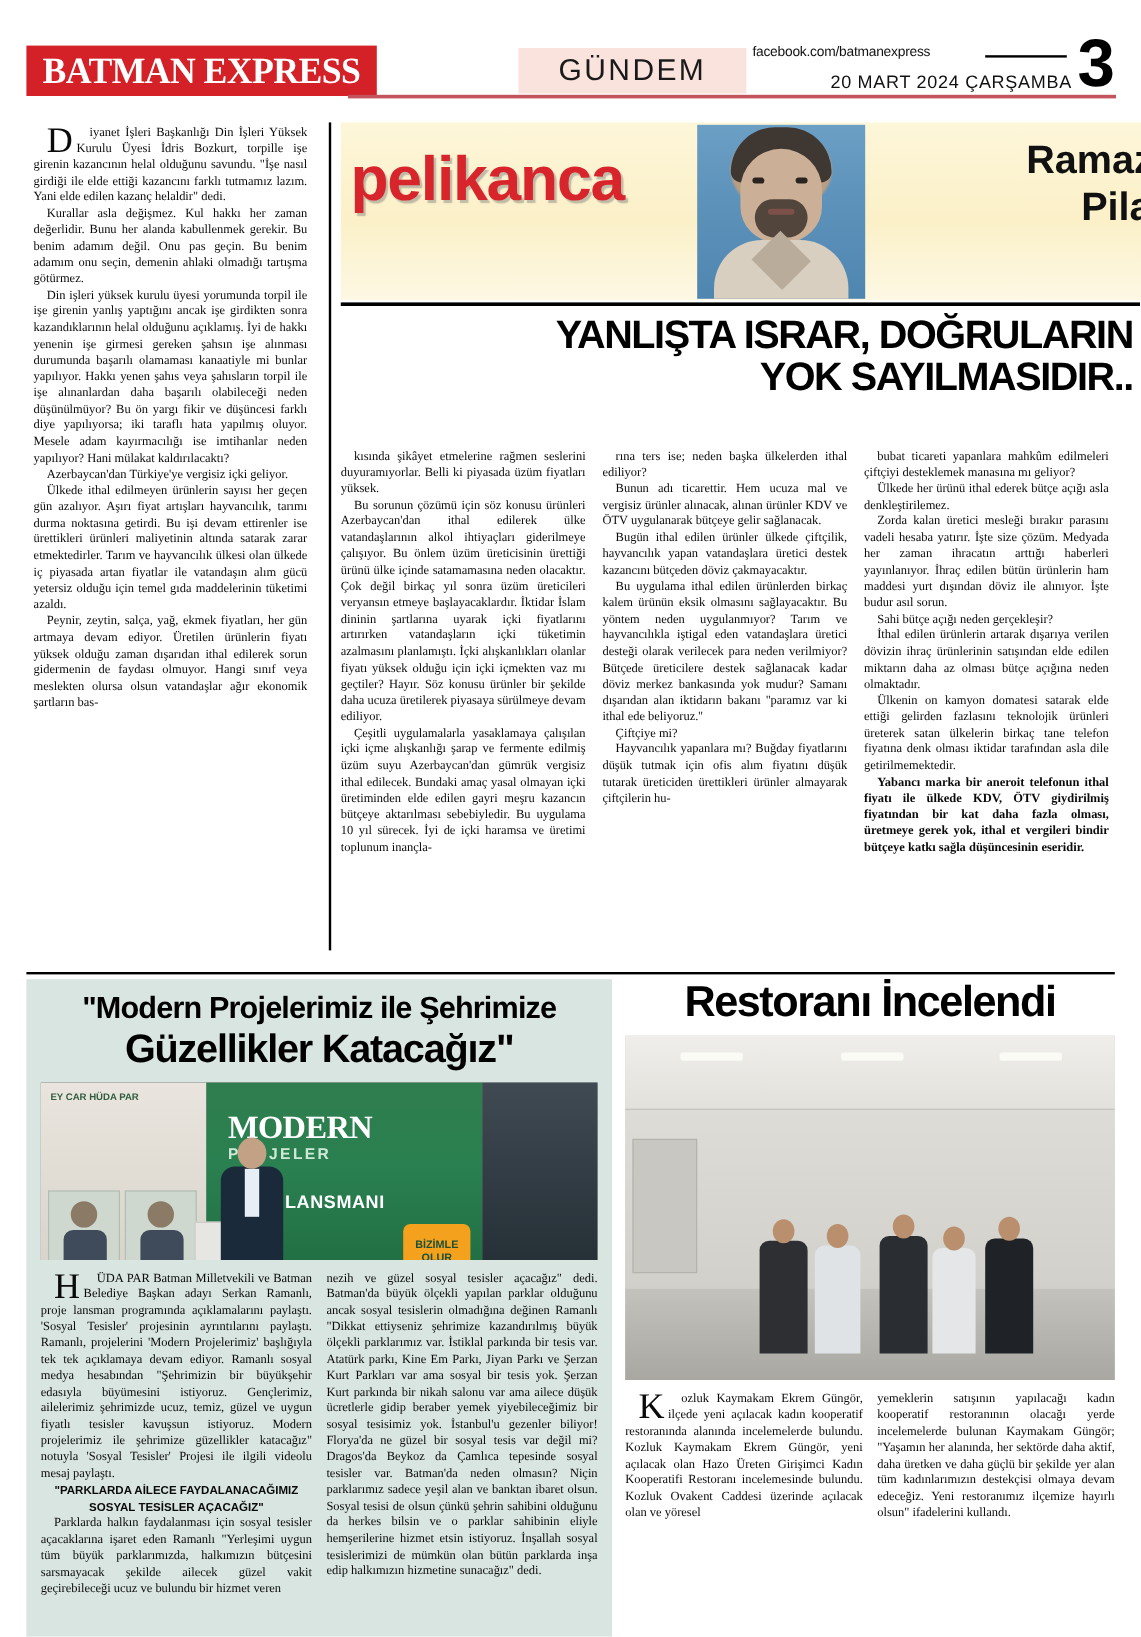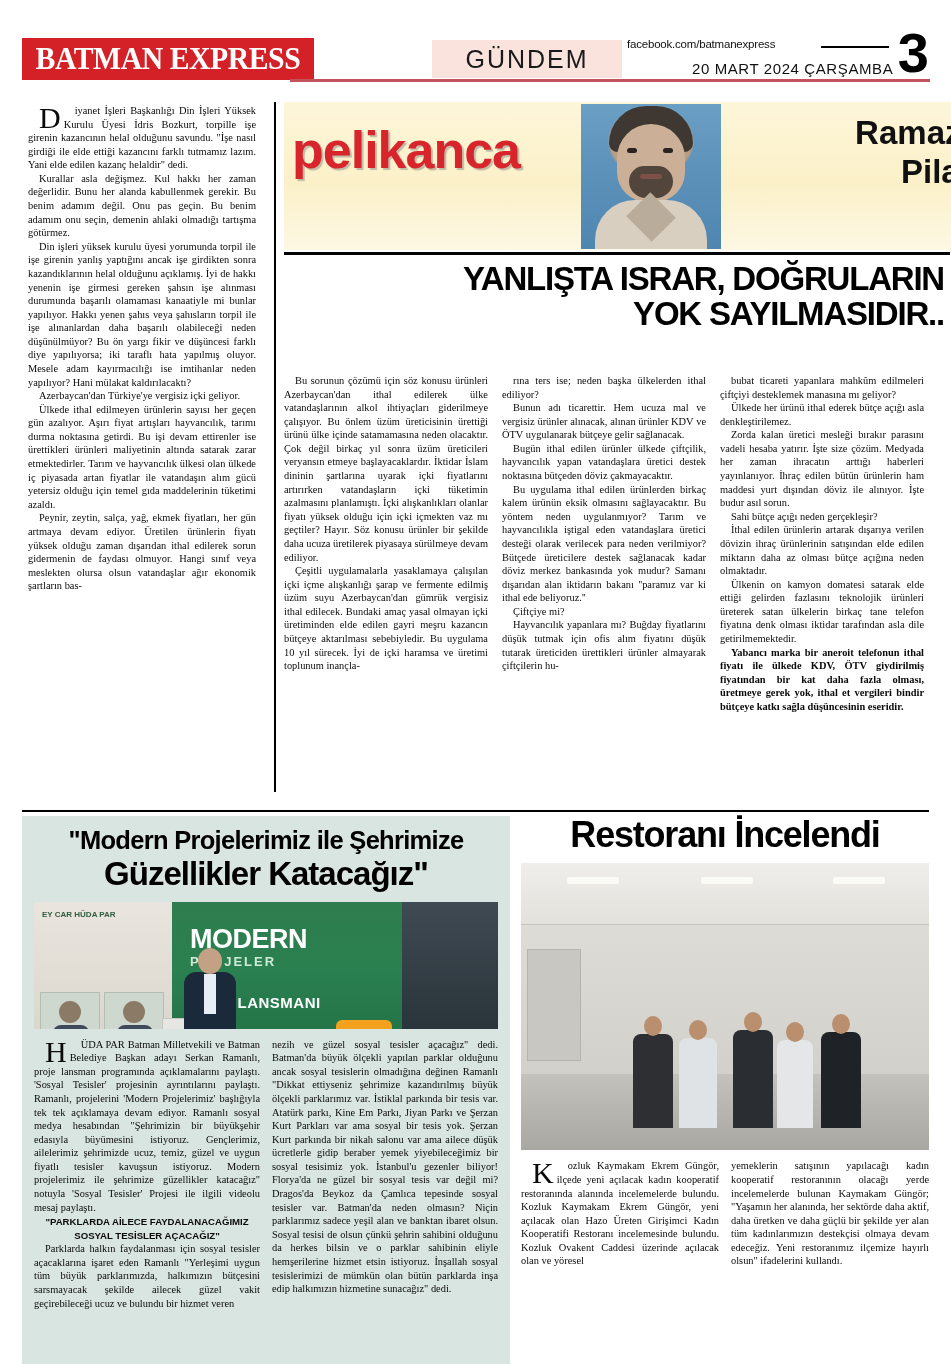--- a/index.html
+++ b/index.html
@@ -257,32 +257,32 @@
     font-family: "Liberation Sans", sans-serif;
     font-weight: bold;
     font-size: 33px;
     line-height: 1.08;
     text-align: center;
     letter-spacing: -1px;
     margin-top: 2px;
   }
   .bl-photo {
     margin-top: 10px;
-    width: 464px; height: 127px;
+    width: 464px; height: 148px;
     position: relative;
     overflow: hidden;
     background: #737373;
   }
   .ph-stage {
     position:absolute; left:138px; top:0; width:230px; height:172px;
     background: linear-gradient(180deg,#2f7d4e 0%, #2a8050 40%, #1f6b41 100%);
   }
   .ph-stage .mtxt {
     position:absolute; left:18px; top:22px;
-    color:#fff; font-family:Liberation Sans, sans-serif;
+    color:#fff; font-family:Liberation Serif, serif;
     font-weight:bold; font-size:27px; letter-spacing:-0.5px;
   }
   .ph-stage .mtxt2 {
     position:absolute; left:18px; top:52px;
     color:#cfe9d8; font-family:"Liberation Sans", sans-serif;
     font-weight:bold; font-size:13px; letter-spacing:2px;
   }
   .ph-stage .mtxt3 {
     position:absolute; left:18px; top:92px;
     color:#fff; font-family:"Liberation Sans", sans-serif;
@@ -471,27 +471,28 @@
     </div>
     <div class="banner-rule"></div>
 
     <div class="op-headline">
       <span>YANLIŞTA ISRAR, DOĞRULARIN</span>
       <span class="l2">YOK SAYILMASIDIR..</span>
     </div>
 
     <div class="op-cols">
       <div class="op-col body-txt">
+        <p>kısında şikâyet etmelerine rağmen seslerini duyuramıyorlar. Belli ki piyasada üzüm fiyatları yüksek.</p>
         <p>Bu sorunun çözümü için söz konusu ürünleri Azerbaycan'dan ithal edilerek ülke vatandaşlarının alkol ihtiyaçları giderilmeye çalışıyor. Bu önlem üzüm üreticisinin ürettiği ürünü ülke içinde satamamasına neden olacaktır. Çok değil birkaç yıl sonra üzüm üreticileri veryansın etmeye başlayacaklardır. İktidar İslam dininin şartlarına uyarak içki fiyatlarını artırırken vatandaşların içki tüketimin azalmasını planlamıştı. İçki alışkanlıkları olanlar fiyatı yüksek olduğu için içki içmekten vaz mı geçtiler? Hayır. Söz konusu ürünler bir şekilde daha ucuza üretilerek piyasaya sürülmeye devam ediliyor.</p>
         <p>Çeşitli uygulamalarla yasaklamaya çalışılan içki içme alışkanlığı şarap ve fermente edilmiş üzüm suyu Azerbaycan'dan gümrük vergisiz ithal edilecek. Bundaki amaç yasal olmayan içki üretiminden elde edilen gayri meşru kazancın bütçeye aktarılması sebebiyledir. Bu uygulama 10 yıl sürecek. İyi de içki haramsa ve üretimi toplunum inançla-</p>
       </div>
       <div class="op-col body-txt">
         <p>rına ters ise; neden başka ülkelerden ithal ediliyor?</p>
         <p>Bunun adı ticarettir. Hem ucuza mal ve vergisiz ürünler alınacak, alınan ürünler KDV ve ÖTV uygulanarak bütçeye gelir sağlanacak.</p>
-        <p>Bugün ithal edilen ürünler ülkede çiftçilik, hayvancılık yapan vatandaşlara üretici destek noktasına bütçeden döviz çakmayacaktır.</p>
+        <p>Bugün ithal edilen ürünler ülkede çiftçilik, hayvancılık yapan vatandaşlara üretici destek kazancını bütçeden döviz çakmayacaktır.</p>
         <p>Bu uygulama ithal edilen ürünlerden birkaç kalem ürünün eksik olmasını sağlayacaktır. Bu yöntem neden uygulanmıyor? Tarım ve hayvancılıkla iştigal eden vatandaşlara üretici desteği olarak verilecek para neden verilmiyor? Bütçede üreticilere destek sağlanacak kadar döviz merkez bankasında yok mudur? Samanı dışarıdan alan iktidarın bakanı ''paramız var ki ithal ede beliyoruz.''</p>
         <p class="sub-bold">Çiftçiye mi?</p>
         <p>Hayvancılık yapanlara mı? Buğday fiyatlarını düşük tutmak için ofis alım fiyatını düşük tutarak üreticiden ürettikleri ürünler almayarak çiftçilerin hu-</p>
       </div>
       <div class="op-col body-txt">
         <p>bubat ticareti yapanlara mahkûm edilmeleri çiftçiyi desteklemek manasına mı geliyor?</p>
         <p>Ülkede her ürünü ithal ederek bütçe açığı asla denkleştirilemez.</p>
         <p>Zorda kalan üretici mesleği bırakır parasını vadeli hesaba yatırır. İşte size çözüm. Medyada her zaman ihracatın arttığı haberleri yayınlanıyor. İhraç edilen bütün ürünlerin ham maddesi yurt dışından döviz ile alınıyor. İşte budur asıl sorun.</p>
         <p>Sahi bütçe açığı neden gerçekleşir?</p>
         <p>İthal edilen ürünlerin artarak dışarıya verilen dövizin ihraç ürünlerinin satışından elde edilen miktarın daha az olması bütçe açığına neden olmaktadır.</p>

